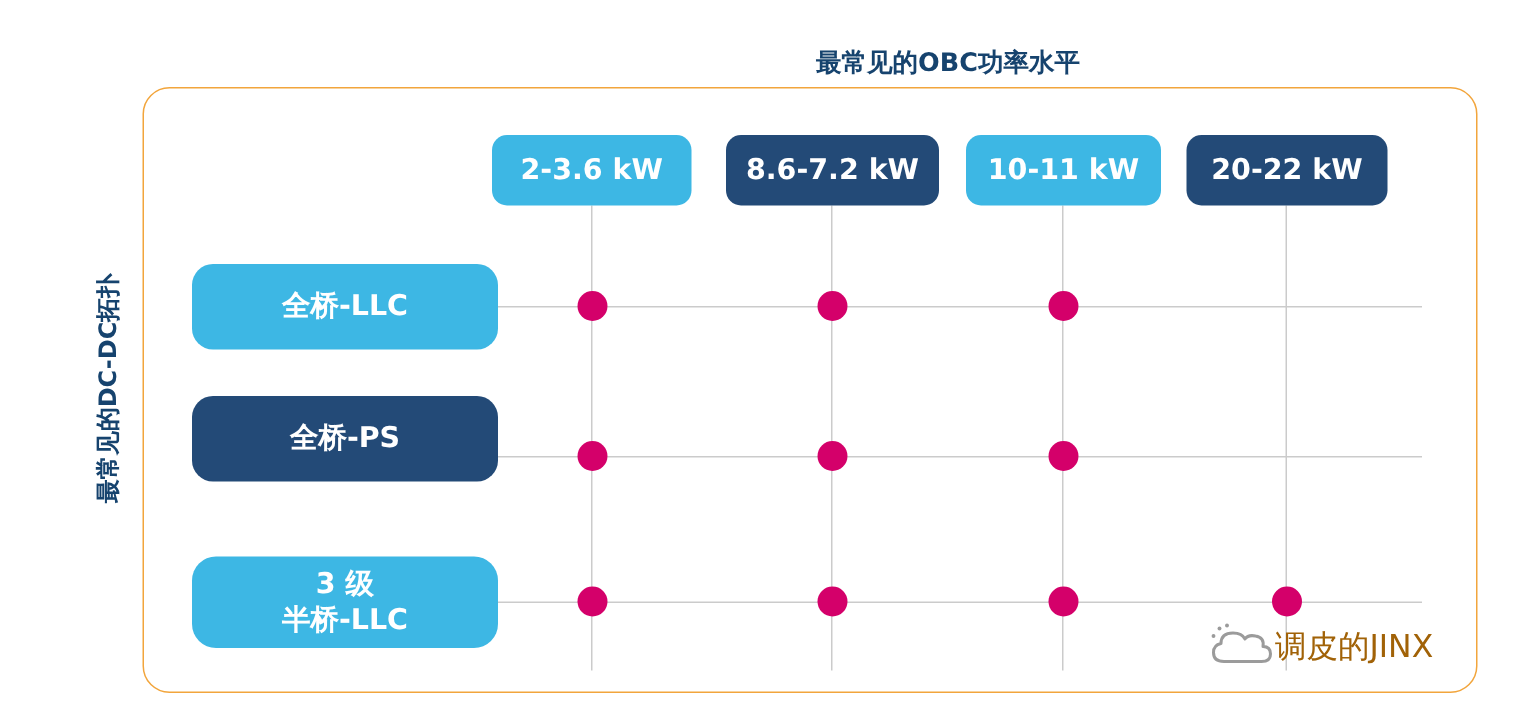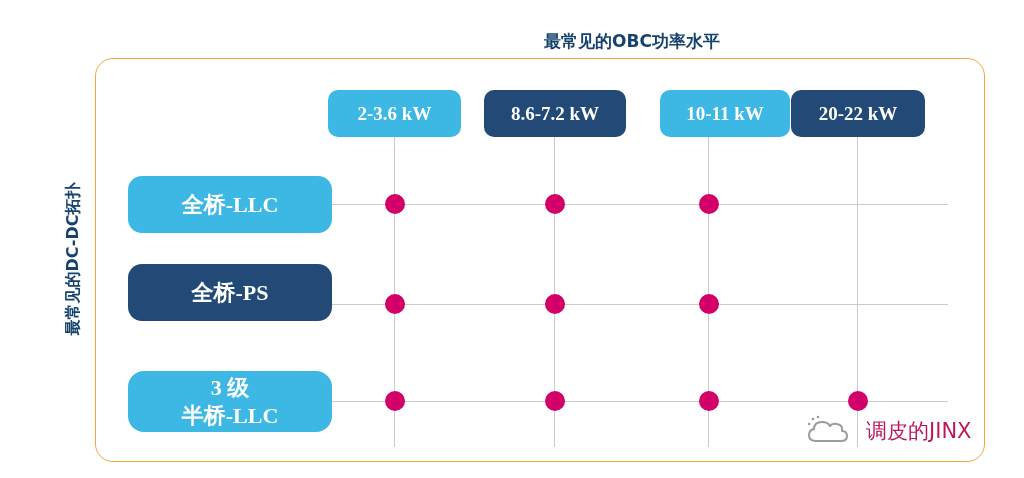--- a/index.html
+++ b/index.html
@@ -52,33 +52,32 @@
     width: 616px; height: 1px;
     background: #CBCBCB;
   }
   .pill {
     position: absolute;
     display: flex;
     align-items: center;
     justify-content: center;
     color: #ffffff;
     text-align: center;
-    font-family: Liberation Serif, serif;
   }
   .pill.col {
     height: 47px;
     border-radius: 10px;
     font-size: 19px;
     font-weight: 600;
   }
   .pill.rowp {
     left: 128px;
     width: 204px;
     border-radius: 14px;
-    font-size: 22px;
+    font-size: 19px;
     font-weight: 600;
   }
   .pill-label {
     display: block;
     width: 100%;
     text-align: center;
     white-space: pre-line;
     line-height: 1.25;
   }
   .light { background: #3DB7E4; }
@@ -87,22 +86,22 @@
     position: absolute;
     width: 20px; height: 20px;
     border-radius: 50%;
     background: #D4006A;
   }
   .watermark {
     position: absolute;
     left: 806px; top: 414px;
     display: flex;
     align-items: center;
-    gap: 16px;
-    color: #be185d;
+    gap: 0;
+    color: #a16207;
     font-size: 21px;
     font-weight: 400;
   }
 </style>
 </head>
 <body>
 
 <div class="canvas">
 
   <div class="title">最常见的OBC功率水平</div>
@@ -116,21 +115,21 @@
   <div class="hline" style="top:204px;"></div>
   <div class="hline" style="top:304px;"></div>
   <div class="hline" style="top:401px;"></div>
 
   <div class="pill col light" style="left:328px;top:90px;width:133px;">
     <span class="pill-label">2-3.6 kW</span>
   </div>
   <div class="pill col dark" style="left:484px;top:90px;width:142px;">
     <span class="pill-label">8.6-7.2 kW</span>
   </div>
-  <div class="pill col light" style="left:660px;top:90px;width:130px;">
+  <div class="pill col light" style="left:644px;top:90px;width:130px;">
     <span class="pill-label">10-11 kW</span>
   </div>
   <div class="pill col dark" style="left:791px;top:90px;width:134px;">
     <span class="pill-label">20-22 kW</span>
   </div>
 
   <div class="pill rowp light" style="top:176px;height:57px;">
     <span class="pill-label">全桥-LLC</span>
   </div>
   <div class="pill rowp dark" style="top:264px;height:57px;">

